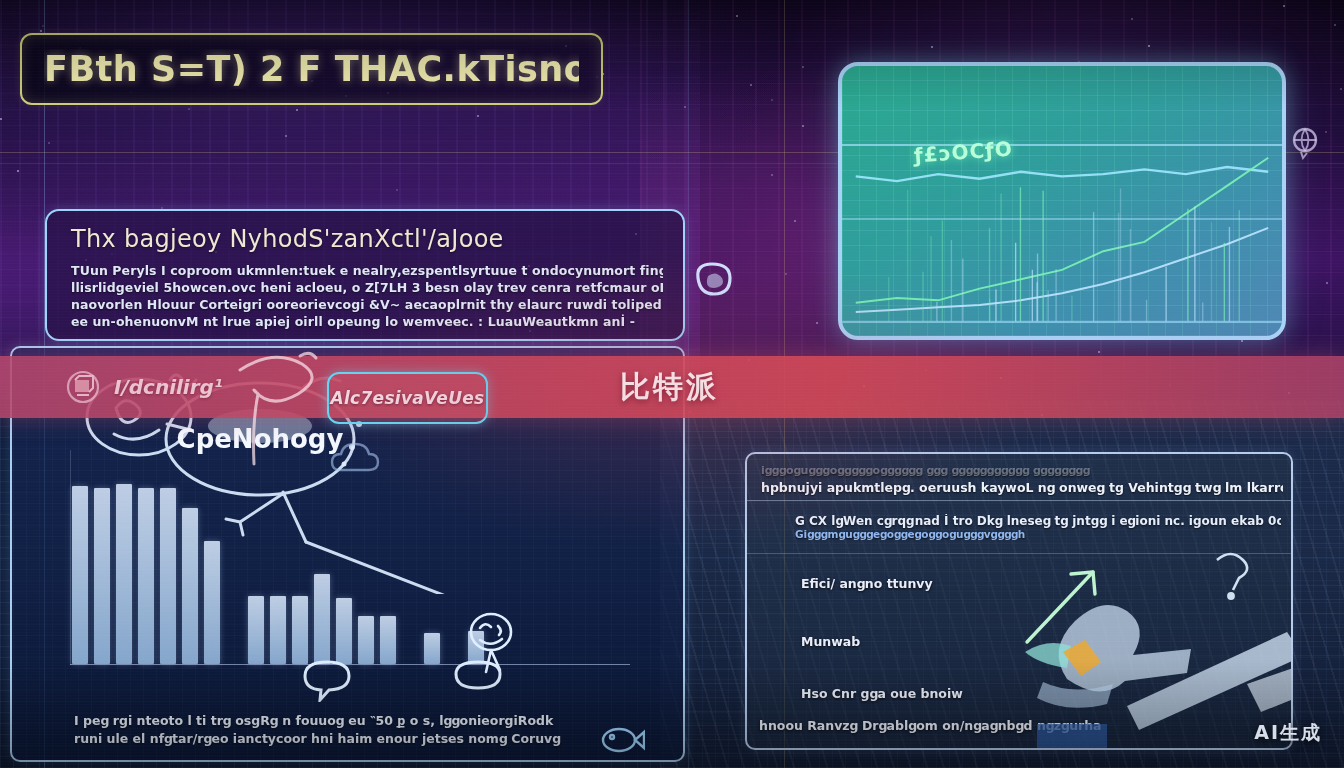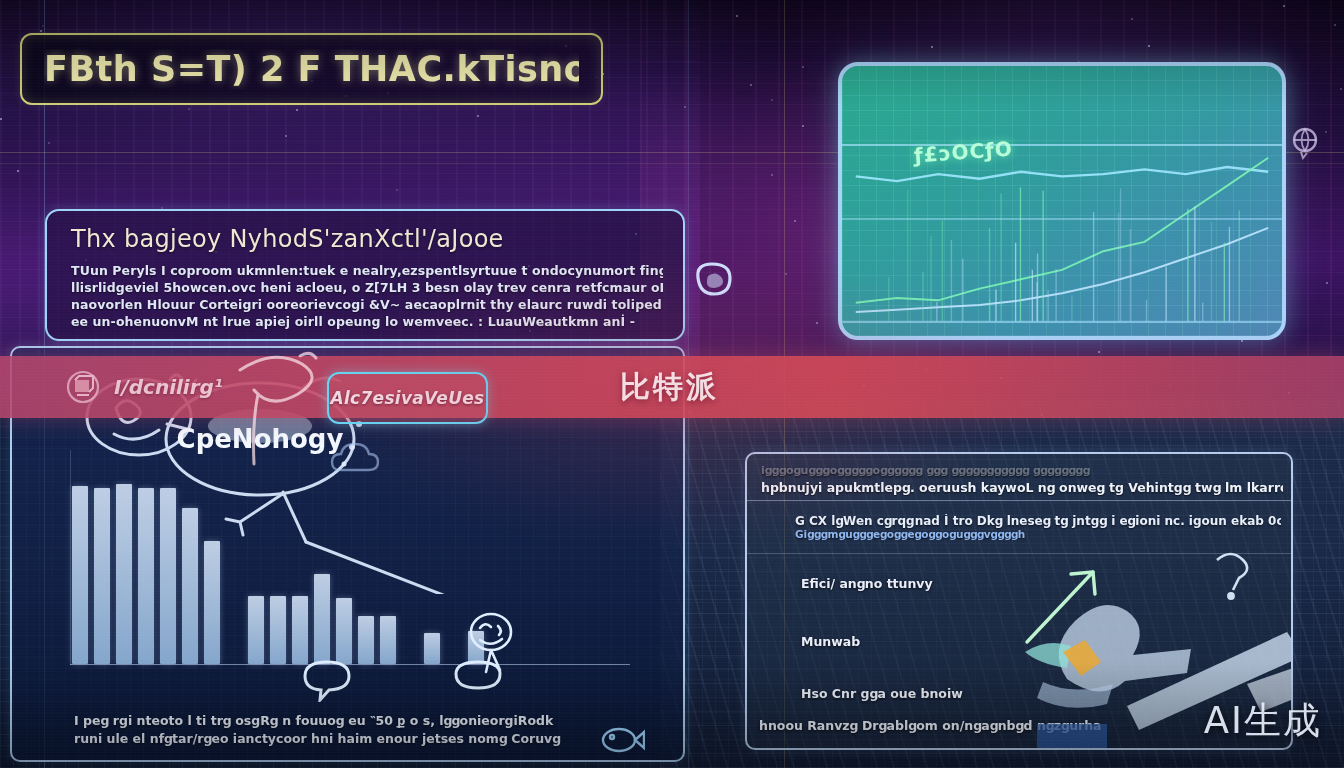--- a/index.html
+++ b/index.html
@@ -201,21 +201,21 @@
   }
   .pill-btn span{
     font-size:17px; font-weight:700; font-style:italic; color:#f3dae3;
     text-shadow:0 1px 3px rgba(60,10,30,.6); letter-spacing:.3px;
   }
 
   
   .float-icon{ position:absolute; }
   .wm{
     position:absolute; right:22px; bottom:22px;
-    font-size:37px; font-weight:400; color:rgba(232,240,252,.92);
+    font-size:19px; font-weight:700; color:rgba(232,240,252,.92);
     letter-spacing:2px; text-shadow:0 2px 8px rgba(0,0,0,.8);
   }
 </style>
 </head>
 <body>
 
 <div id="stage">
 
   <div class="bg-base"></div>
   <div class="bg-city-left"></div>

